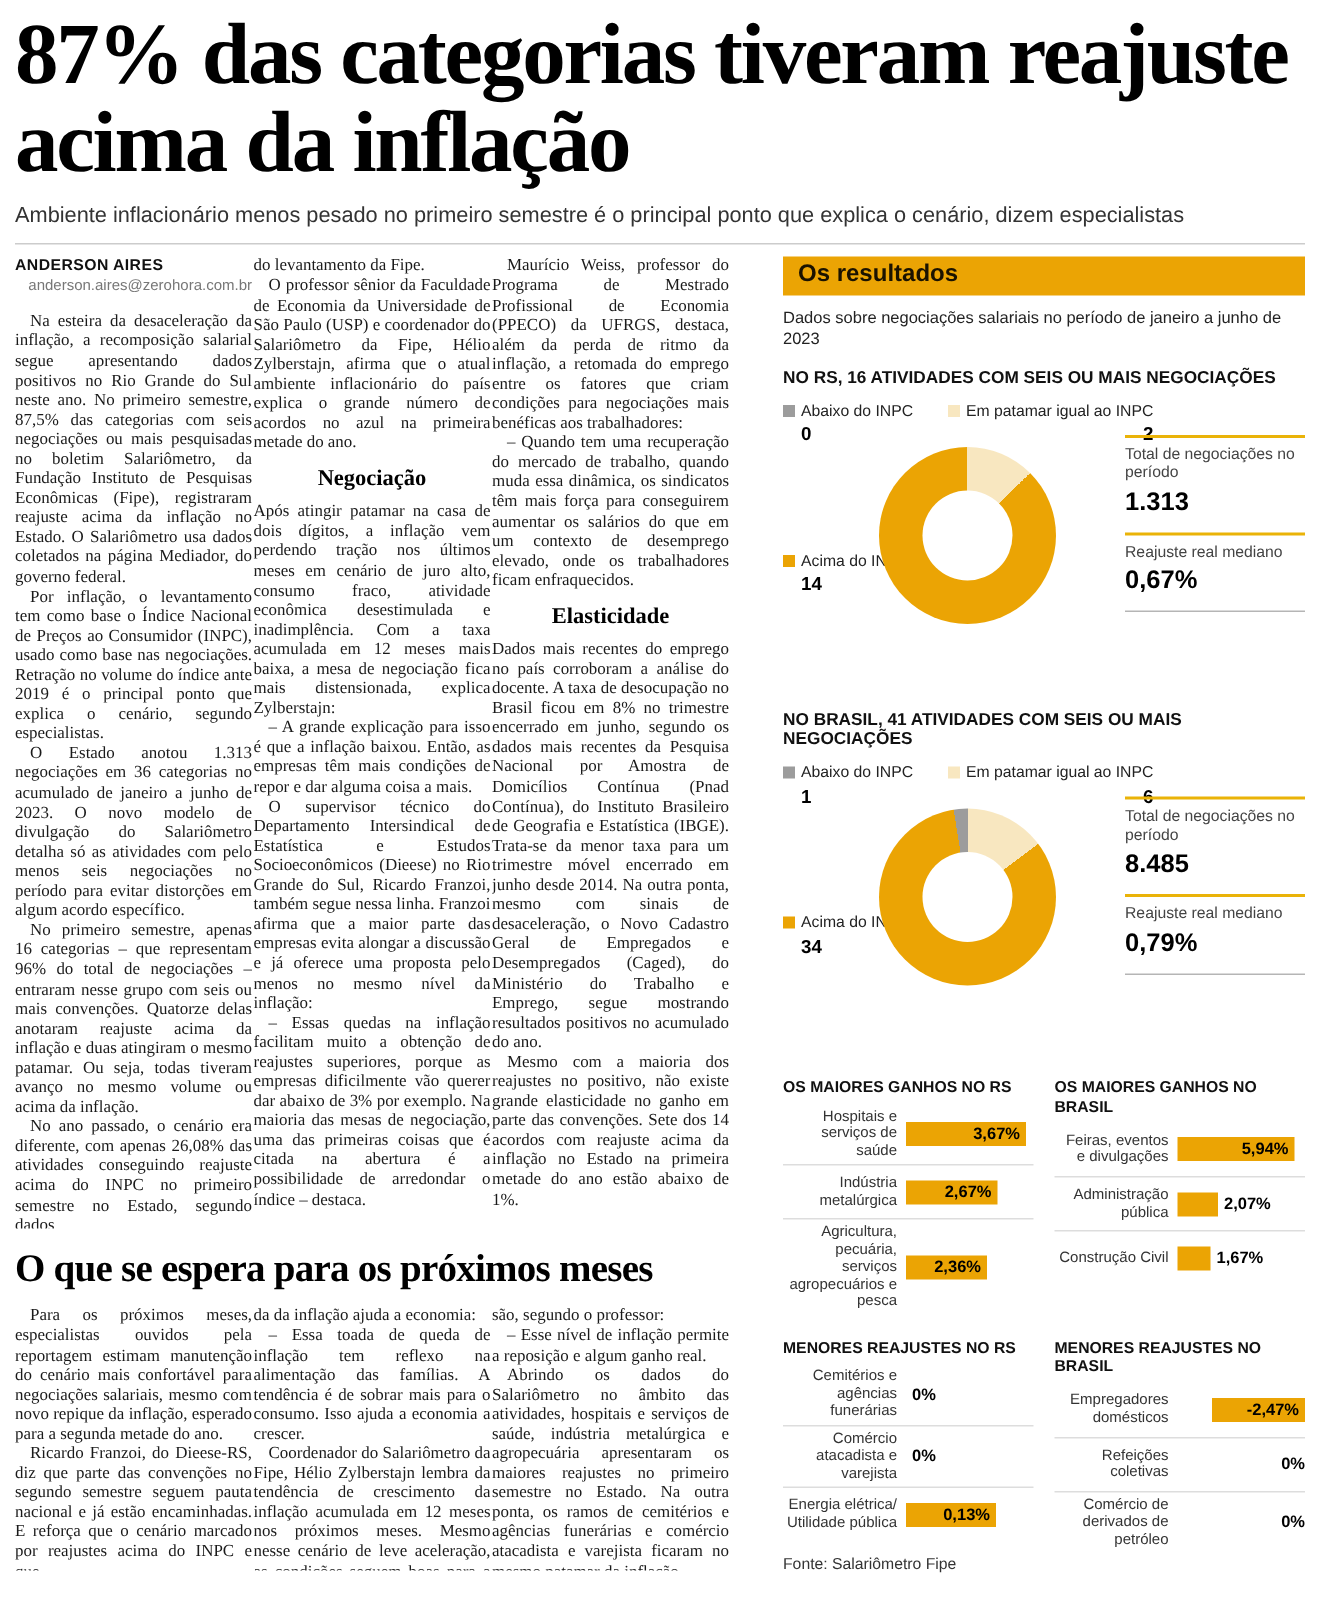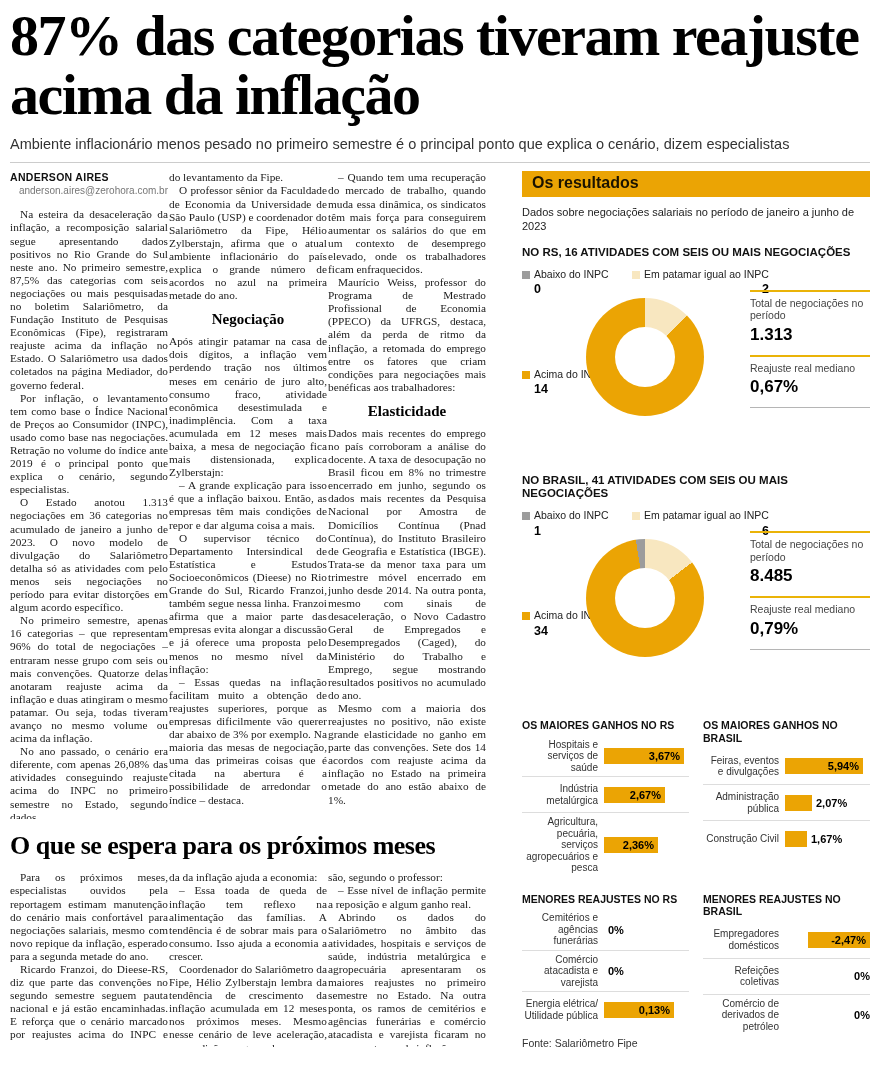--- a/index.html
+++ b/index.html
@@ -128,22 +128,22 @@
           <div class="coltext cont">
               <p>Após atingir patamar na casa de dois dígitos, a inflação vem perdendo tração nos últimos meses em cenário de juro alto, consumo fraco, atividade econômica desestimulada e inadimplência. Com a taxa acumulada em 12 meses mais baixa, a mesa de negociação fica mais distensionada, explica Zylberstajn:</p>
               <p>– A grande explicação para isso é que a inflação baixou. Então, as empresas têm mais condições de repor e dar alguma coisa a mais.</p>
               <p>O supervisor técnico do Departamento Intersindical de Estatística e Estudos Socioeconômicos (Dieese) no Rio Grande do Sul, Ricardo Franzoi, também segue nessa linha. Franzoi afirma que a maior parte das empresas evita alongar a discussão e já oferece uma proposta pelo menos no mesmo nível da inflação:</p>
               <p>– Essas quedas na inflação facilitam muito a obtenção de reajustes superiores, porque as empresas dificilmente vão querer dar abaixo de 3% por exemplo. Na maioria das mesas de negociação, uma das primeiras coisas que é citada na abertura é a possibilidade de arredondar o índice – destaca.</p>
             </div>
         </div>
 
         <div class="col">
           <div class="coltext">
+              <p>Maurício Weiss, professor do Programa de Mestrado Profissional de Economia (PPECO) da UFRGS, destaca, além da perda de ritmo da inflação, a retomada do emprego entre os fatores que criam condições para negociações mais benéficas aos trabalhadores:</p>
               <p>– Quando tem uma recuperação do mercado de trabalho, quando muda essa dinâmica, os sindicatos têm mais força para conseguirem aumentar os salários do que em um contexto de desemprego elevado, onde os trabalhadores ficam enfraquecidos.</p>
-              <p>Maurício Weiss, professor do Programa de Mestrado Profissional de Economia (PPECO) da UFRGS, destaca, além da perda de ritmo da inflação, a retomada do emprego entre os fatores que criam condições para negociações mais benéficas aos trabalhadores:</p>
             </div>
           <h3 class="crosshead">Elasticidade</h3>
           <div class="coltext cont">
               <p>Dados mais recentes do emprego no país corroboram a análise do docente. A taxa de desocupação no Brasil ficou em 8% no trimestre encerrado em junho, segundo os dados mais recentes da Pesquisa Nacional por Amostra de Domicílios Contínua (Pnad Contínua), do Instituto Brasileiro de Geografia e Estatística (IBGE). Trata-se da menor taxa para um trimestre móvel encerrado em junho desde 2014. Na outra ponta, mesmo com sinais de desaceleração, o Novo Cadastro Geral de Empregados e Desempregados (Caged), do Ministério do Trabalho e Emprego, segue mostrando resultados positivos no acumulado do ano.</p>
               <p>Mesmo com a maioria dos reajustes no positivo, não existe grande elasticidade no ganho em parte das convenções. Sete dos 14 acordos com reajuste acima da inflação no Estado na primeira metade do ano estão abaixo de 1%.</p>
             </div>
         </div>
 
       </div>
 
@@ -298,21 +298,21 @@
               </div>
               <div class="mc-row">
                 <div class="mc-label">Comércio atacadista e varejista</div>
                 <div class="mc-area">
                   <span class="mc-val solo">0%</span>
                 </div>
               </div>
               <div class="mc-row">
                 <div class="mc-label">Energia elétrica/ Utilidade pública</div>
                 <div class="mc-area">
-                  <div class="mc-bar" style="width: 70px;">
+                  <div class="mc-bar" style="width: 60px;">
                     <span class="mc-val">0,13%</span>
                   </div>
                 </div>
               </div>
             </div>
         </div>
         <div class="mini-chart neg">
           <h5>MENORES REAJUSTES NO BRASIL</h5>
           <div class="mc-rows">
               <div class="mc-row">

